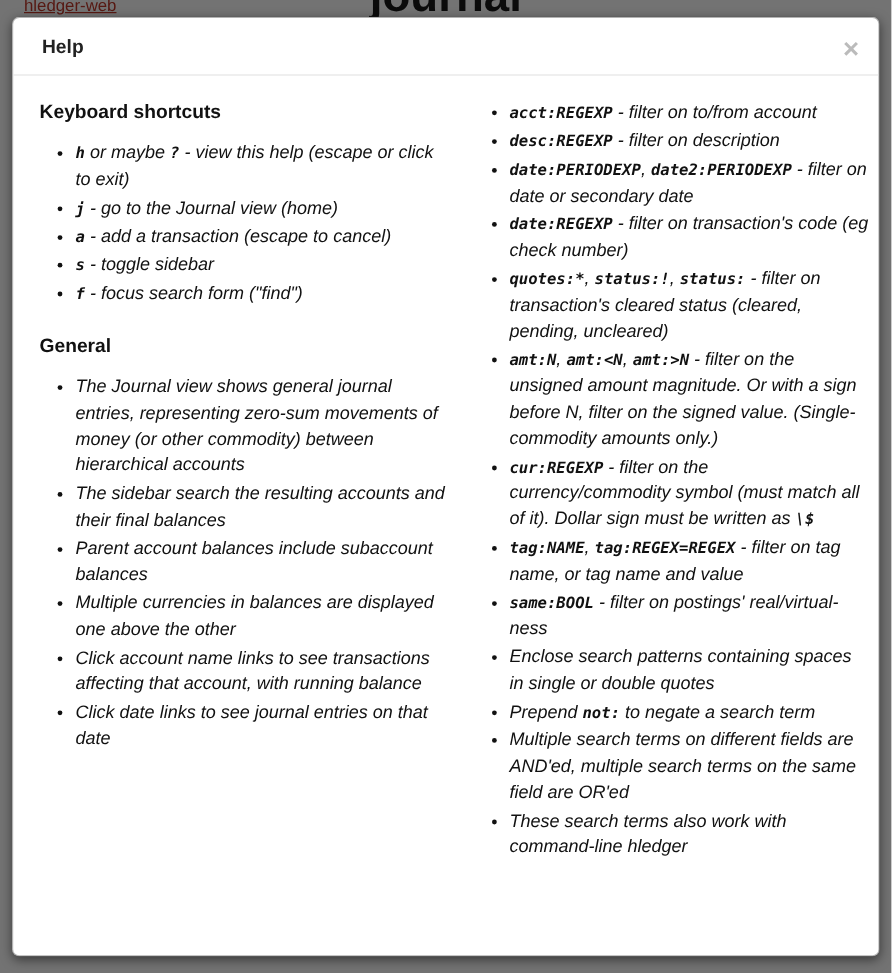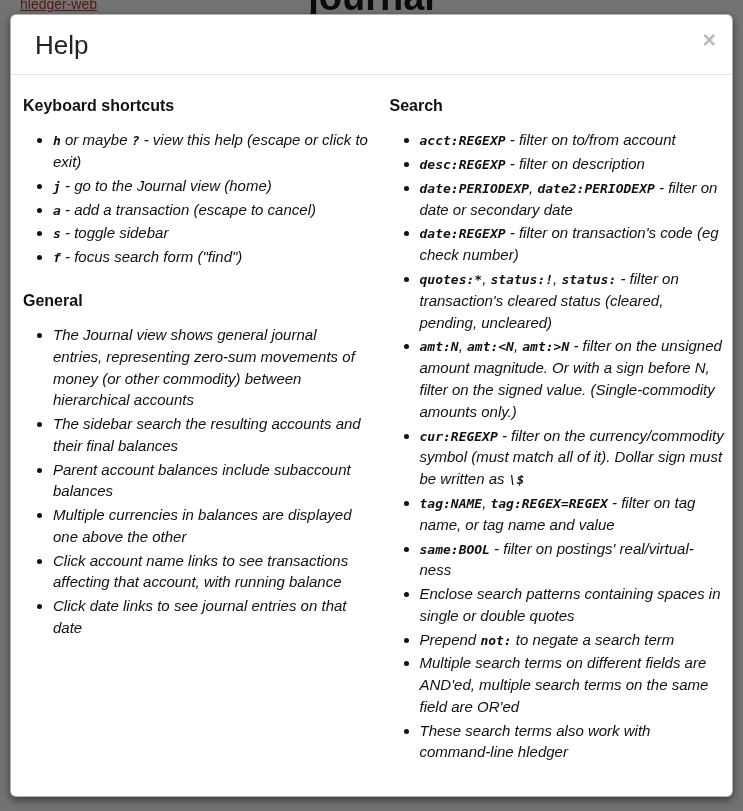--- a/index.html
+++ b/index.html
@@ -35,24 +35,24 @@
     border-bottom: 1px solid #e5e5e5;
   }
   .close-btn {
     float: right;
     background: none; border: 0; padding: 0;
     font-family: "Liberation Sans", sans-serif;
     font-size: 23px; line-height: 20px; font-weight: bold;
     color: #bbbbbb; cursor: pointer;
   }
   .modal-title {
-    margin: 0; font-size: 26px; font-weight: 400;
+    margin: 0; font-size: 16px; font-weight: 700;
     color: #222222; line-height: 1.2;
   }
-  .modal-body { display: flex; padding: 20px 8px 16px 4px; }
+  .modal-body { display: flex; padding: 20px 8px 16px 14px; }
   .help-col { flex: 1 1 50%; min-width: 0; }
   .help-col + .help-col { padding-left: 12px; }
   .section-heading {
     margin: 2px 0 14px 8px;
     font-size: 16px; font-weight: bold; color: #111111;
   }
   .help-list { margin: 0 0 24px 0; padding-left: 38px; list-style: disc; font-style: italic; }
   .help-list li {
     font-size: 15px; line-height: 1.45; color: #111111;
     margin: 0 0 2px 0;
@@ -91,21 +91,20 @@
         <ul class="help-list">
           <li>The Journal view shows general journal entries, representing zero-sum movements of money (or other commodity) between hierarchical accounts</li>
           <li>The sidebar search the resulting accounts and their final balances</li>
           <li>Parent account balances include subaccount balances</li>
           <li>Multiple currencies in balances are displayed one above the other</li>
           <li>Click account name links to see transactions affecting that account, with running balance</li>
           <li>Click date links to see journal entries on that date</li>
         </ul>
       </div>
     <div class="help-col">
-        <h3 class="section-heading">Search</h3>
         <ul class="help-list">
           <li><code>acct:REGEXP</code> - filter on to/from account</li>
           <li><code>desc:REGEXP</code> - filter on description</li>
           <li><code>date:PERIODEXP</code>, <code>date2:PERIODEXP</code> - filter on date or secondary date</li>
           <li><code>date:REGEXP</code> - filter on transaction's code (eg check number)</li>
           <li><code>quotes:*</code>, <code>status:!</code>, <code>status:</code> - filter on transaction's cleared status (cleared, pending, uncleared)</li>
           <li><code>amt:N</code>, <code>amt:&lt;N</code>, <code>amt:&gt;N</code> - filter on the unsigned amount magnitude. Or with a sign before N, filter on the signed value. (Single-commodity amounts only.)</li>
           <li><code>cur:REGEXP</code> - filter on the currency/commodity symbol (must match all of it). Dollar sign must be written as <code>\$</code></li>
           <li><code>tag:NAME</code>, <code>tag:REGEX=REGEX</code> - filter on tag name, or tag name and value</li>
           <li><code>same:BOOL</code> - filter on postings' real/virtual-ness</li>

